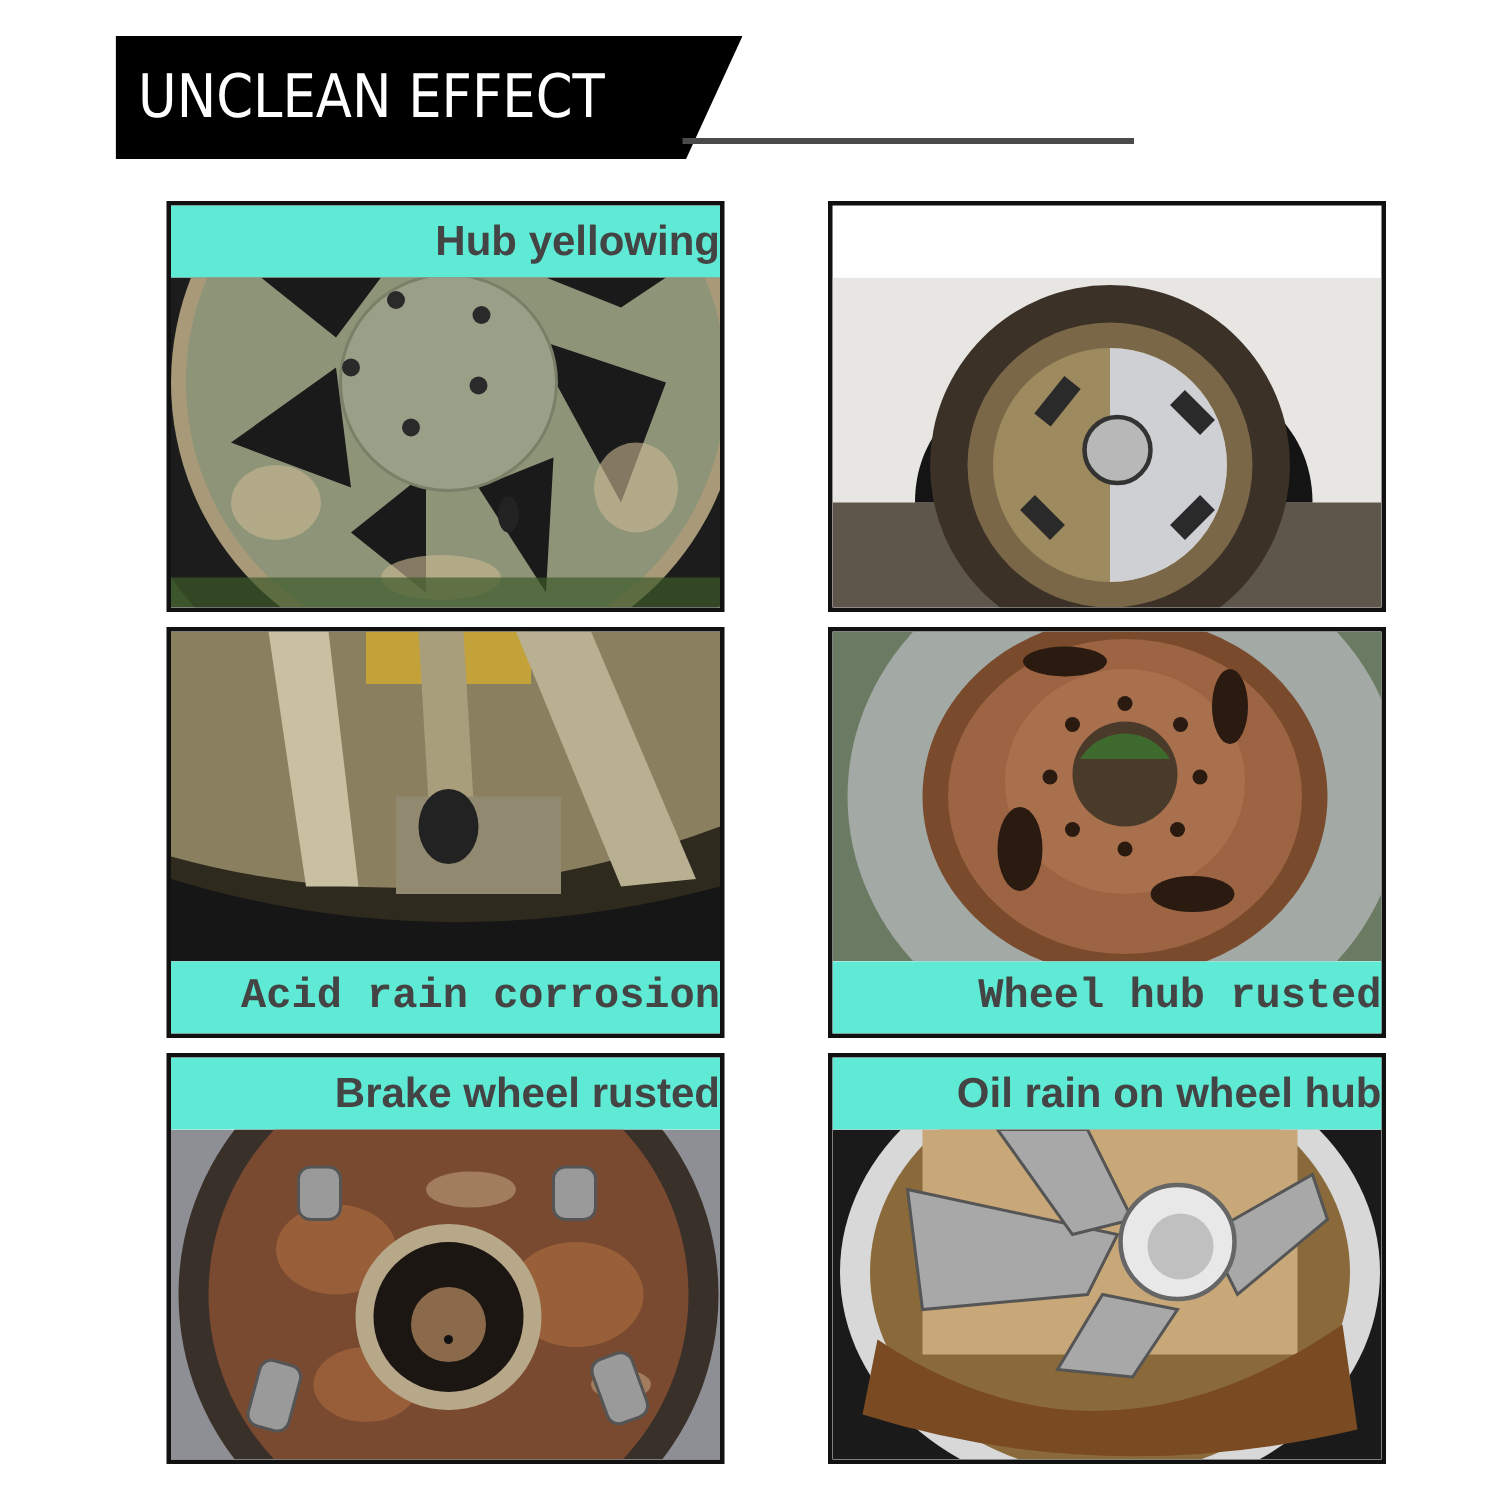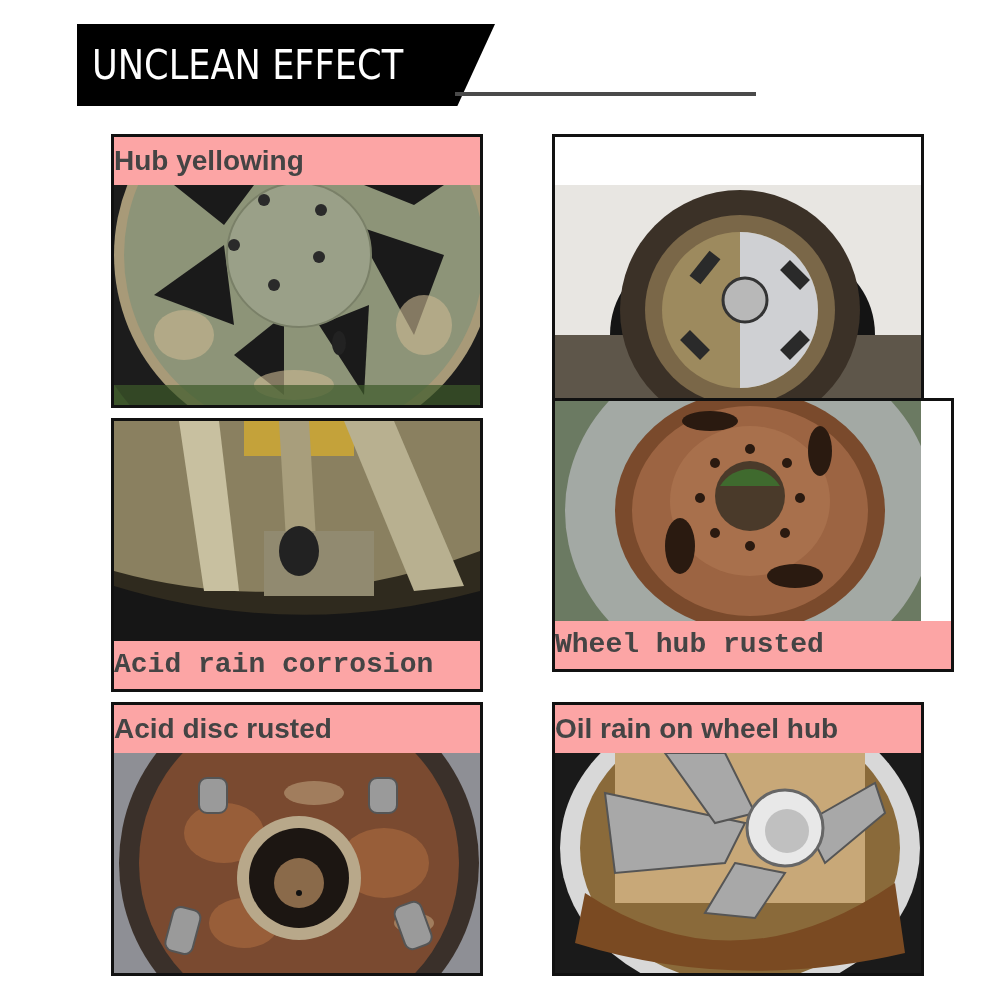--- a/index.html
+++ b/index.html
@@ -5,22 +5,22 @@
   html, body { margin:0; padding:0; }
   body { width:1000px; height:1000px; background:#ffffff; position:relative; overflow:hidden;
          font-family: "Liberation Sans", sans-serif; }
   .banner { position:absolute; left:77px; top:24px; width:418px; height:82px; background:#000;
             clip-path: polygon(0 0, 100% 0, 91% 100%, 0 100%); }
   .banner-title { position:absolute; left:92px; top:38px; color:#fff; font-size:40px; letter-spacing:0px;
                   font-family:"DejaVu Sans", sans-serif; font-weight:normal; transform:scaleX(0.88); transform-origin:left center;
                   line-height:54px; white-space:nowrap; }
   .banner-line { position:absolute; left:455px; top:92px; width:301px; height:4px; background:#4a4a4a; }
   .card { position:absolute; width:366px; height:268px; border:3px solid #111; background:#fff; box-sizing:content-box; overflow:hidden; }
-  .card .label { position:absolute; left:0; width:100%; height:48px; background:#fca5a5; color:#444;
-                 font-weight:bold; font-size:28px; text-align:left; line-height:48px; white-space:nowrap; }
+  .card .label { position:absolute; left:0; width:100%; height:48px; background:#5eead4; color:#444;
+                 font-weight:bold; font-size:28px; text-align:right; line-height:48px; white-space:nowrap; }
   .card .photo { position:absolute; left:0; width:100%; height:220px; overflow:hidden; }
   .label.top { top:0; } .photo.below { top:48px; }
   .photo.above { top:0; } .label.bottom { top:220px;font-family:Liberation Mono, monospace; }
   svg { display:block; }
 </style>
 </head>
 <body>
 
 <div class="banner"></div>
 <div class="banner-title">UNCLEAN EFFECT</div>
@@ -92,21 +92,21 @@
       <polygon points="165,0 195,0 205,170 175,170" fill="#a89e7c"></polygon>
       <polygon points="230,0 280,0 350,165 300,170" fill="#b8b090"></polygon>
       <polygon points="150,110 260,110 260,175 150,175" fill="#918a70"></polygon>
       <ellipse cx="185" cy="130" rx="20" ry="25" fill="#222"></ellipse>
       <path d="M0 165 Q180 220 366 170 L366 220 L0 220 Z" fill="#161616"></path>
     </svg>
   </div>
   <div class="label bottom">Acid rain corrosion</div>
 </div>
 
-<div class="card" style="left:552px; top:398px;padding-left:30px;">
+<div class="card" style="left:552px; top:418px;">
   <div class="photo above">
     <svg width="366" height="220" viewBox="0 0 366 220">
       <rect width="366" height="220" fill="#6b7a62"></rect>
       <ellipse cx="195" cy="110" rx="185" ry="170" fill="#a3a9a4"></ellipse>
       <ellipse cx="195" cy="110" rx="135" ry="120" fill="#7a4a2c"></ellipse>
       <ellipse cx="195" cy="110" rx="118" ry="105" fill="#9c6442"></ellipse>
       <ellipse cx="195" cy="100" rx="80" ry="75" fill="#a8704c"></ellipse>
       <circle cx="195" cy="95" r="35" fill="#4a3a2a"></circle>
       <path d="M165 85 A35 35 0 0 1 225 85 Z" fill="#3f6a2e"></path>
       <g fill="#2a1a10">
@@ -122,21 +122,21 @@
           <ellipse cx="265" cy="50" rx="12" ry="25"></ellipse>
         <ellipse cx="240" cy="175" rx="28" ry="12"></ellipse>
           <ellipse cx="155" cy="20" rx="28" ry="10"></ellipse>
       </g>
     </svg>
   </div>
   <div class="label bottom">Wheel hub rusted</div>
 </div>
 
 <div class="card" style="left:111px; top:702px;">
-  <div class="label top">Acid disc rusted</div>
+  <div class="label top">Brake wheel rusted</div>
   <div class="photo below">
     <svg width="366" height="220" viewBox="0 0 366 220">
       <rect width="366" height="220" fill="#8e8f95"></rect>
       <circle cx="185" cy="110" r="180" fill="#3a302a"></circle>
       <circle cx="185" cy="110" r="160" fill="#7a4a30"></circle>
       <g fill="#a0643c" opacity="0.8">
         <ellipse cx="110" cy="80" rx="40" ry="30"></ellipse>
           <ellipse cx="270" cy="110" rx="45" ry="35"></ellipse>
         <ellipse cx="130" cy="170" rx="35" ry="25"></ellipse>
       </g>

